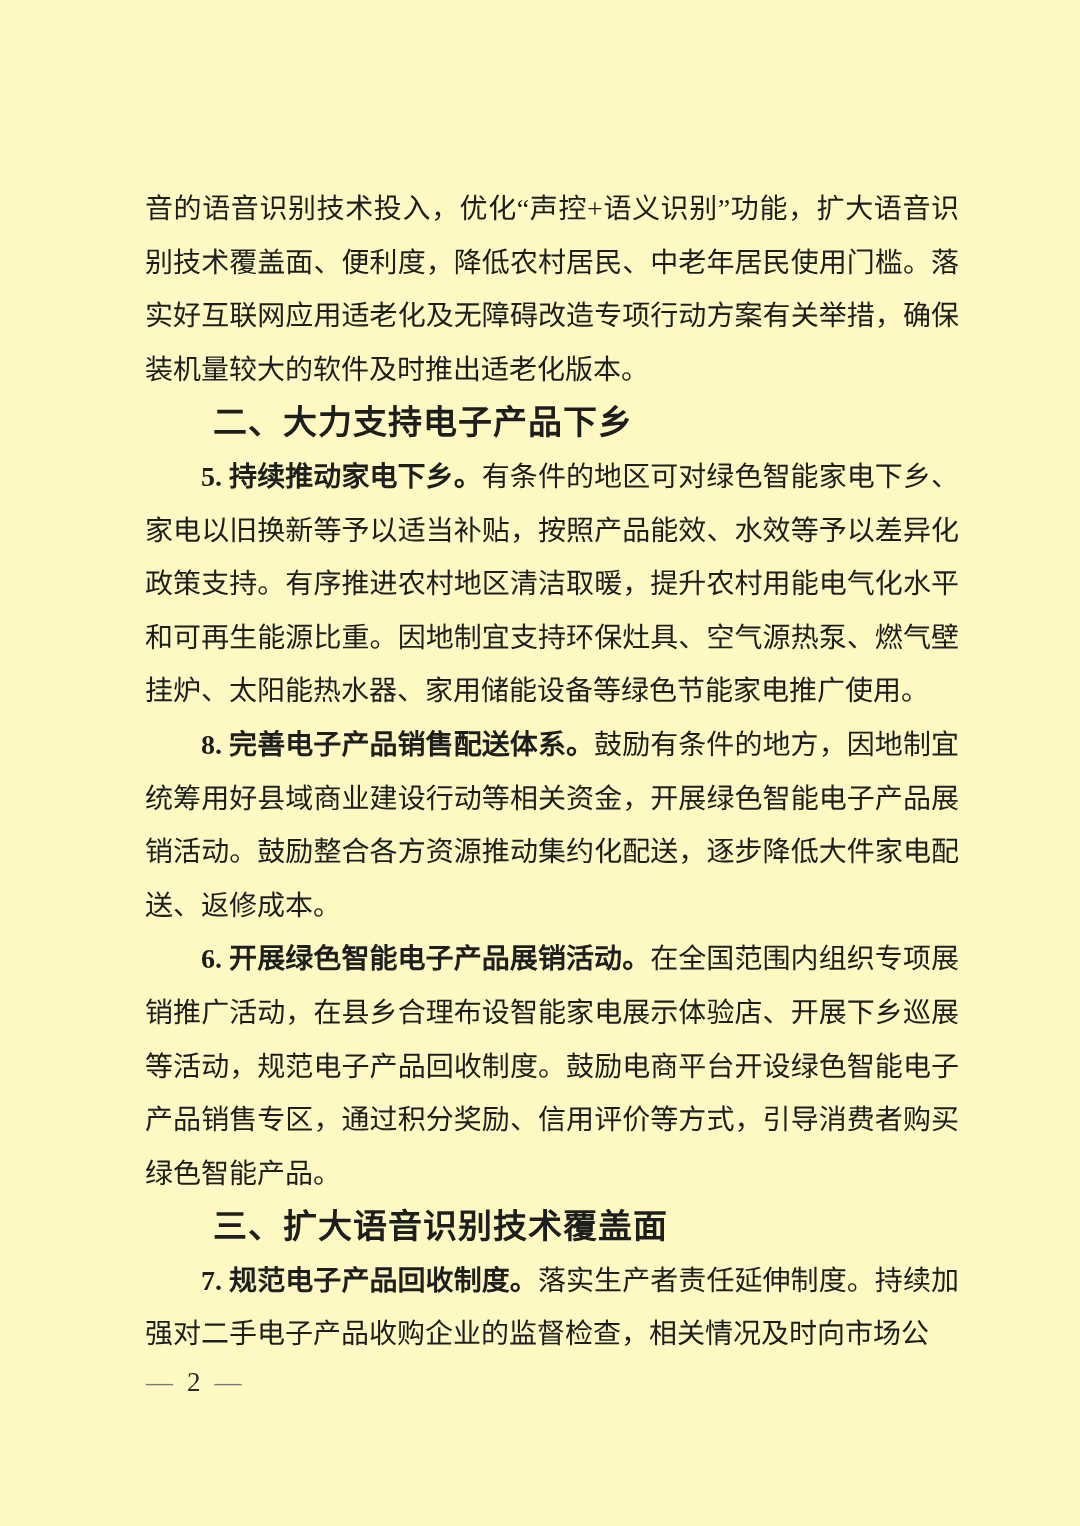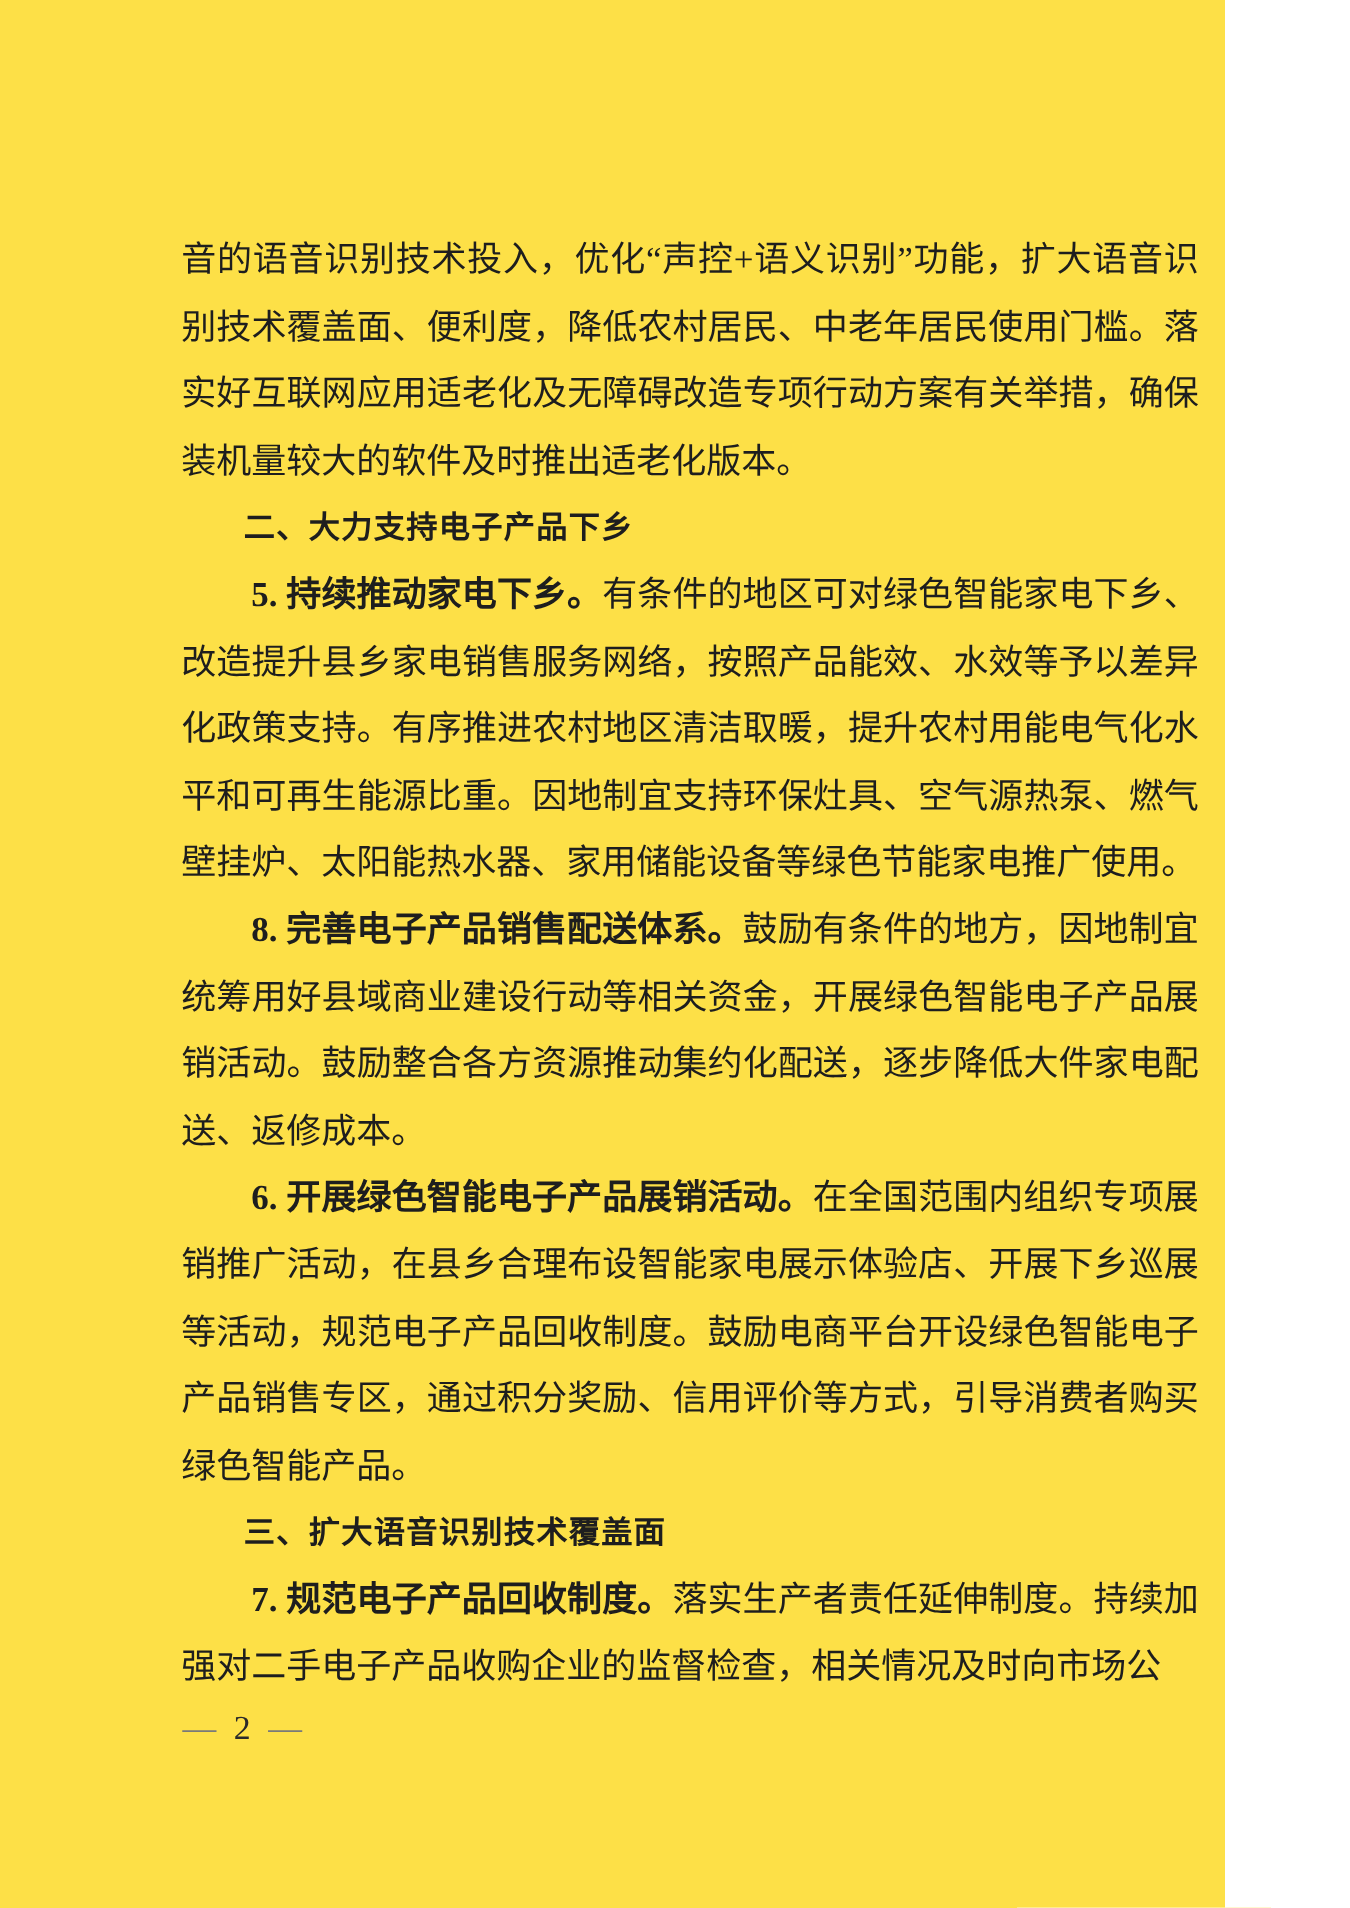--- a/index.html
+++ b/index.html
@@ -11,44 +11,44 @@
     width: 1080px;
     height: 1526px;
     font-family: "Liberation Serif", "DejaVu Serif", serif;
     color: #1e1e1e;
     position: relative;
     overflow: hidden;
   }
   .page {
     position: absolute;
     left: 0; top: 0;
-    width: 980px;
+    width: 1080px;
     height: 1526px;
-    background: #fde047;
+    background: #fef9c3;
   }
   .text-block {
     position: absolute;
     left: 145px;
     top: 182px;
     width: 814px;
     font-size: 28px;
     line-height: 53.6px;
     text-align: justify;
     text-justify: inter-character;
   }
   .text-block p {
     margin: 0;
     text-indent: 2em;
   }
   .text-block p.continuation {
     text-indent: 0;
   }
   .section-heading {
     margin: 0;
-    font-size: 25px;
+    font-size: 34px;
     line-height: 53.6px;
     font-weight: bold;
     font-family: "Liberation Sans", "DejaVu Sans", sans-serif;
     text-indent: 2em;
     text-align: left;
     letter-spacing: 1px;
   }
   .item-lead {
     font-weight: bold;
   }
@@ -74,21 +74,21 @@
 
 <div class="page">
 
   <div class="text-block">
 
     <p class="continuation">音的语音识别技术投入，优化“声控+语义识别”功能，扩大语音识别技术覆盖面、便利度，降低农村居民、中老年居民使用门槛。落实好互联网应用适老化及无障碍改造专项行动方案有关举措，确保装机量较大的软件及时推出适老化版本。</p>
 
     <h2 class="section-heading">二、大力支持电子产品下乡</h2>
 
     <p>
-      <span class="item-lead">5. 持续推动家电下乡。</span><span>有条件的地区可对绿色智能家电下乡、改造提升县乡家电销售服务网络，按照产品能效、水效等予以差异化政策支持。有序推进农村地区清洁取暖，提升农村用能电气化水平和可再生能源比重。因地制宜支持环保灶具、空气源热泵、燃气壁挂炉、太阳能热水器、家用储能设备等绿色节能家电推广使用。</span>
+      <span class="item-lead">5. 持续推动家电下乡。</span><span>有条件的地区可对绿色智能家电下乡、家电以旧换新等予以适当补贴，按照产品能效、水效等予以差异化政策支持。有序推进农村地区清洁取暖，提升农村用能电气化水平和可再生能源比重。因地制宜支持环保灶具、空气源热泵、燃气壁挂炉、太阳能热水器、家用储能设备等绿色节能家电推广使用。</span>
     </p>
 
     <p>
       <span class="item-lead">8. 完善电子产品销售配送体系。</span><span>鼓励有条件的地方，因地制宜统筹用好县域商业建设行动等相关资金，开展绿色智能电子产品展销活动。鼓励整合各方资源推动集约化配送，逐步降低大件家电配送、返修成本。</span>
     </p>
 
     <p>
       <span class="item-lead">6. 开展绿色智能电子产品展销活动。</span><span>在全国范围内组织专项展销推广活动，在县乡合理布设智能家电展示体验店、开展下乡巡展等活动，规范电子产品回收制度。鼓励电商平台开设绿色智能电子产品销售专区，通过积分奖励、信用评价等方式，引导消费者购买绿色智能产品。</span>
     </p>
 

